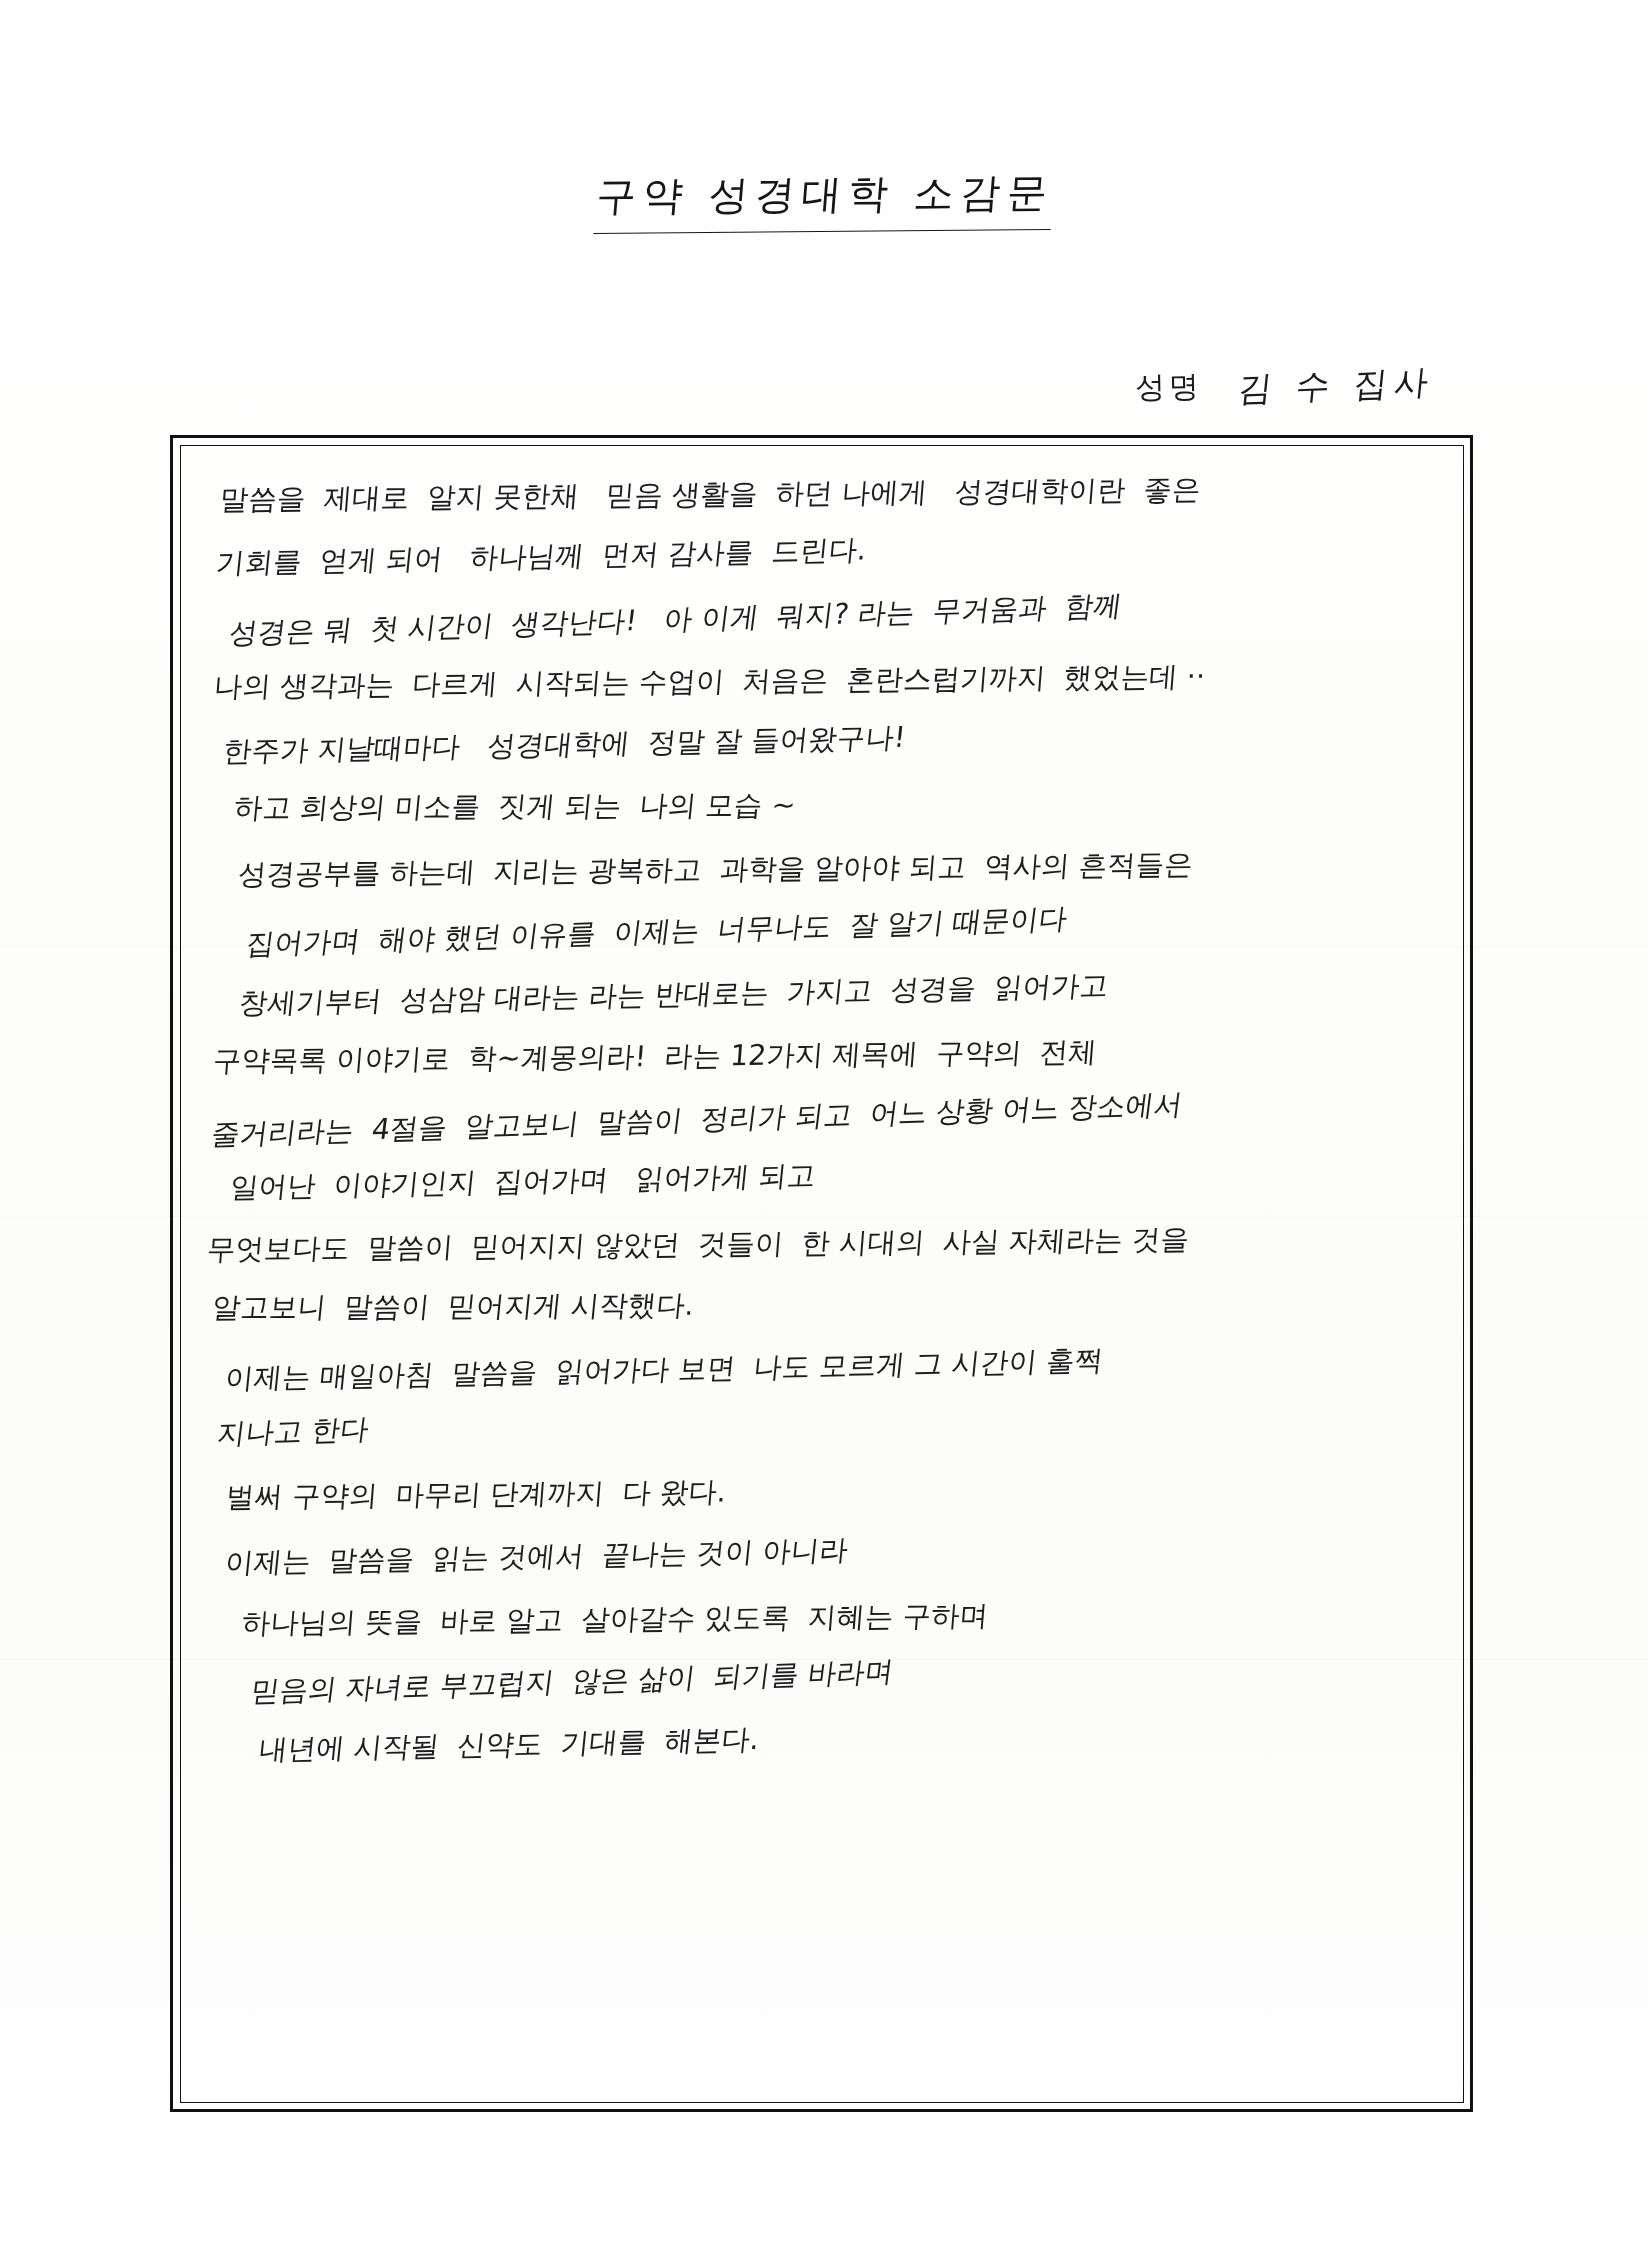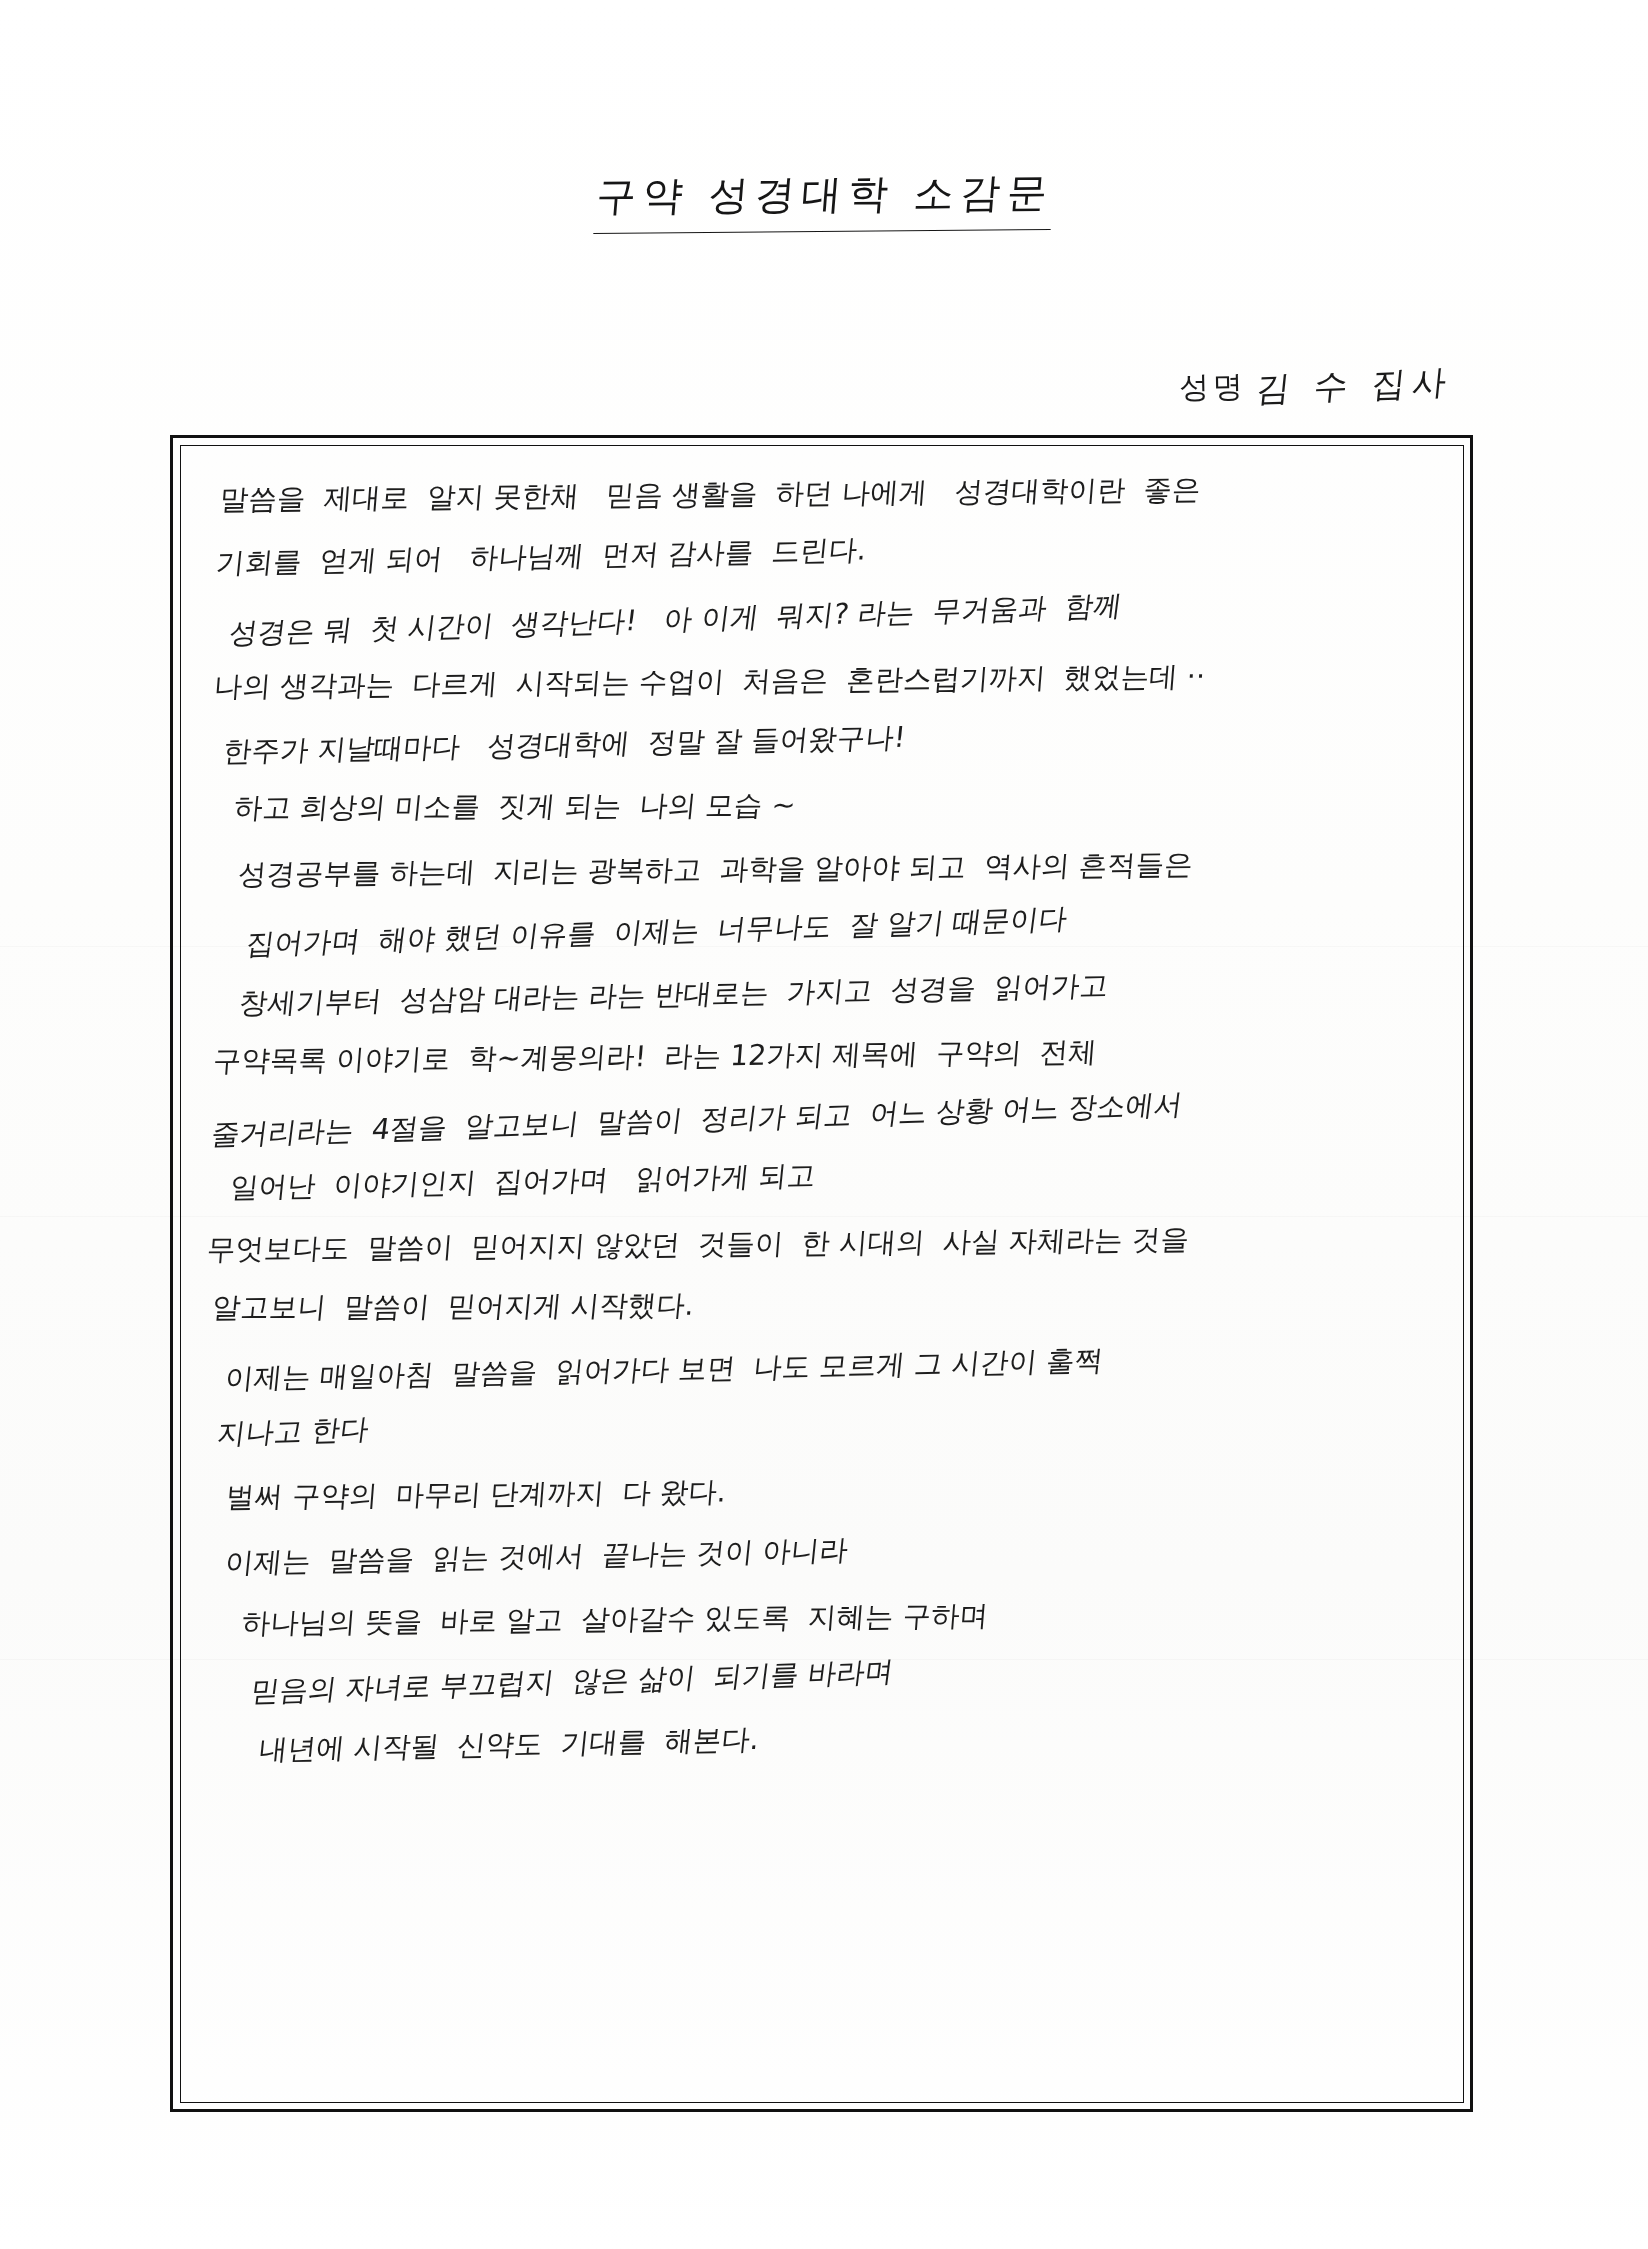--- a/index.html
+++ b/index.html
@@ -48,24 +48,24 @@
     display: inline-block;
     padding-bottom: 9px;
     border-bottom: 1.9px solid #161616;
     transform: skewX(-5deg) rotate(-0.5deg);
   }
 
   
   .name-row {
     position: absolute;
     top: 363px;
-    right: 196px;
+    right: 214px;
     display: flex;
     align-items: baseline;
-    gap: 10px;
+    gap: 36px;
     font-size: 30px;
     letter-spacing: 3.9px;
     color: #1b1b1b;
   }
   .name-row .name-label {
     transform: rotate(-1deg);
   }
   .name-row .name-value {
     font-size: 34px;
     letter-spacing: 6.5px;

